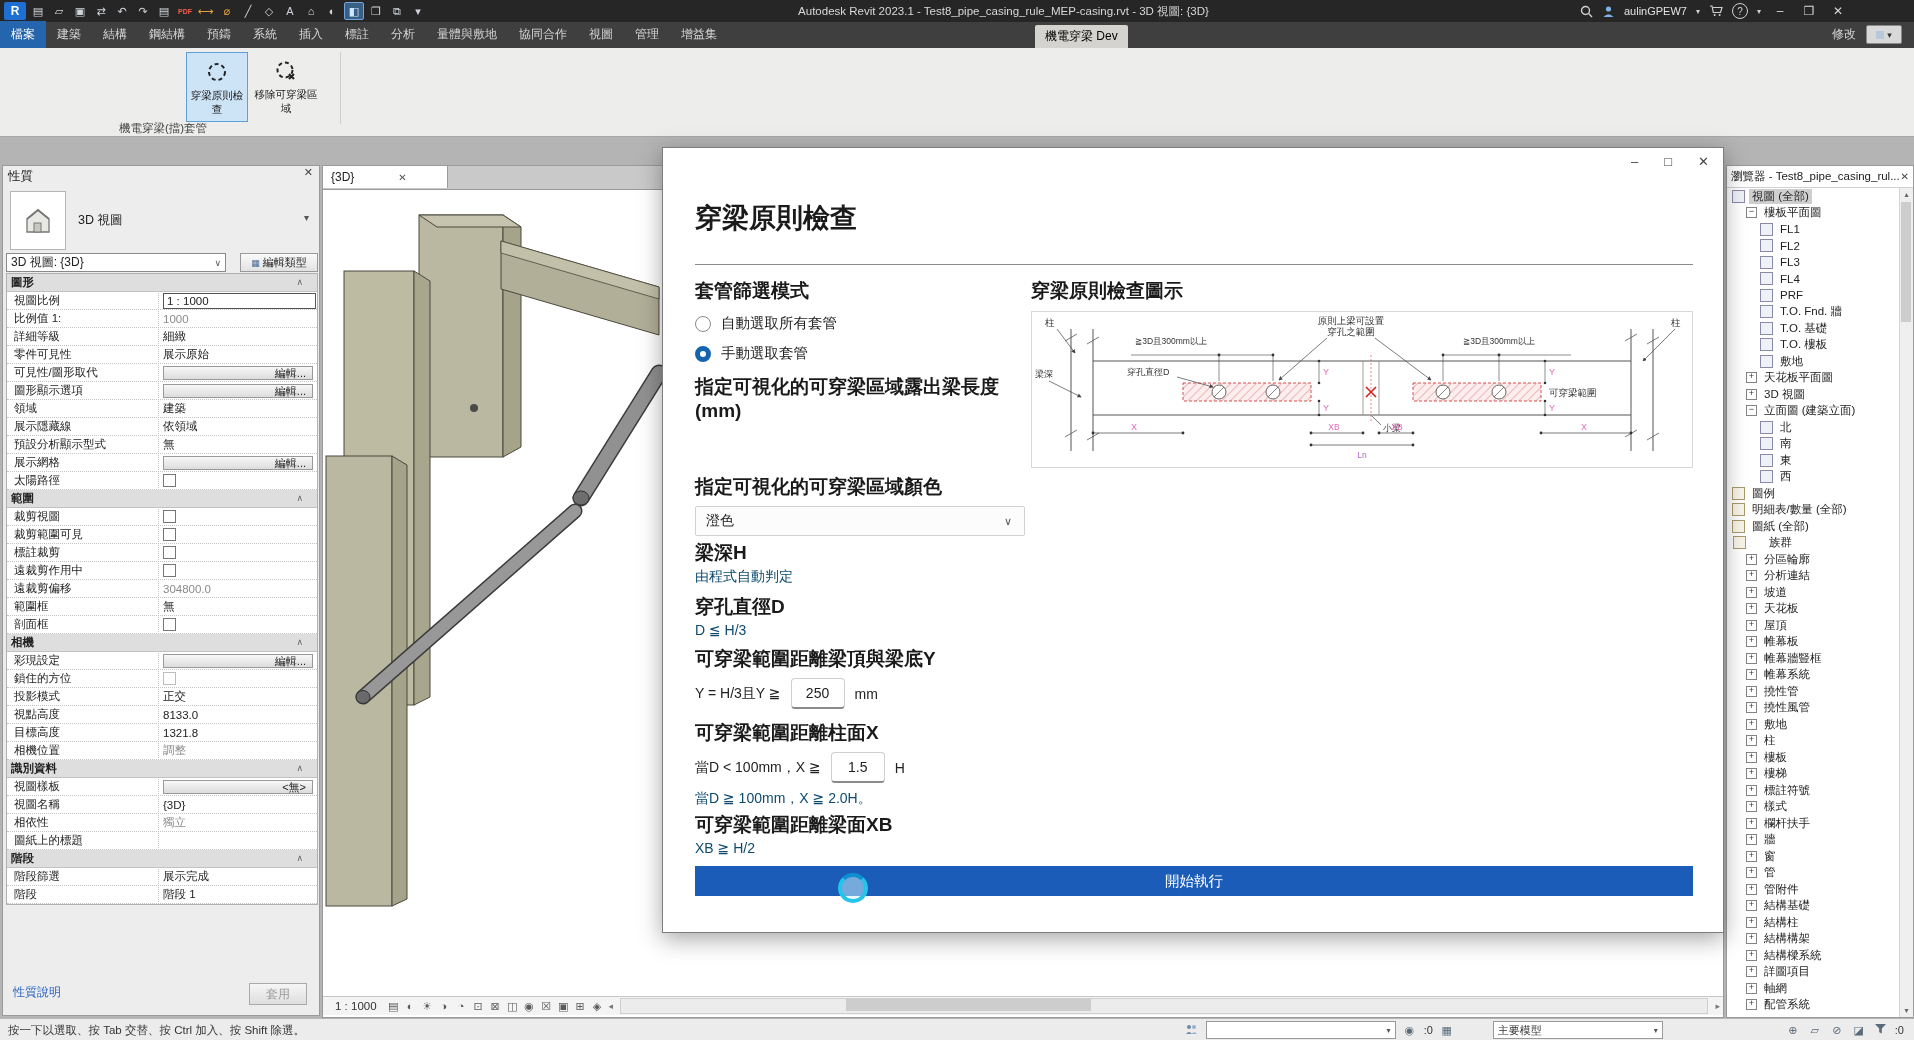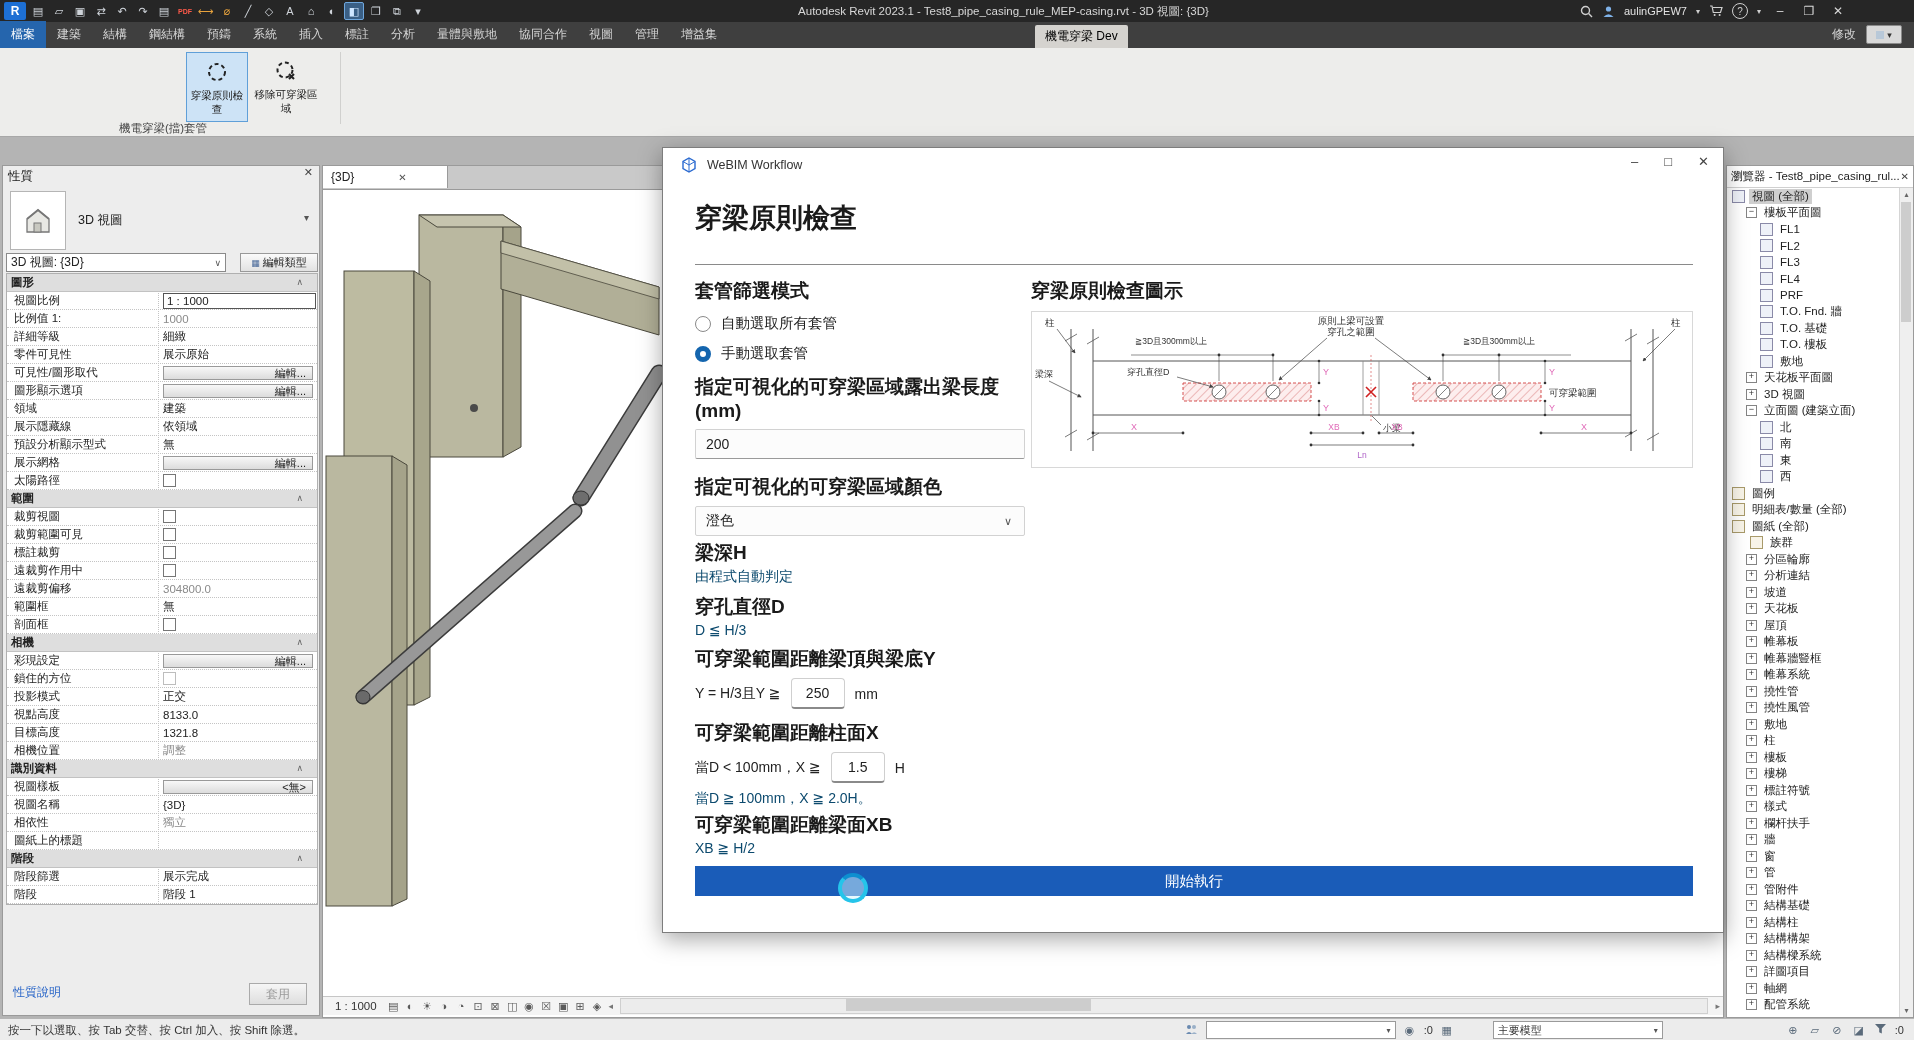--- a/index.html
+++ b/index.html
@@ -556,21 +556,21 @@
           <span class="tlabel">圖例</span>
         </div>
         <div class="trow" style="padding-left: 5px;">
           <span class="ticon doc"></span>
           <span class="tlabel">明細表/數量 (全部)</span>
         </div>
         <div class="trow" style="padding-left: 5px;">
           <span class="ticon doc"></span>
           <span class="tlabel">圖紙 (全部)</span>
         </div>
-        <div class="trow" style="padding-left: 23px;">
+        <div class="trow" style="padding-left: 6px; gap: 16px;">
           <span class="ticon doc"></span>
           <span class="tlabel">族群</span>
         </div>
         <div class="trow" style="padding-left: 19px;">
           <span class="exp">+</span>
           <span class="tlabel">分區輪廓</span>
         </div>
         <div class="trow" style="padding-left: 19px;">
           <span class="exp">+</span>
           <span class="tlabel">分析連結</span>
@@ -681,47 +681,39 @@
         </div>
       </div>
     <div class="bscroll">
       <span class="barrow" style="top:2px;">▴</span>
       <div class="bthumb"></div>
       <span class="barrow" style="bottom:2px;">▾</span>
     </div>
   </div>
 
   <div class="dialog">
-    <div class="dlg-titlebar">
-      <svg width="16" height="16" viewBox="0 0 16 16">
-        <polygon points="8,1 14,4.5 14,11.5 8,15 2,11.5 2,4.5" fill="none" stroke="#2a6ad0" stroke-width="1.4"></polygon>
-        <path d="M8 1 V8 M2 4.5 L8 8 L14 4.5 M8 15 V8" fill="none" stroke="#2a6ad0" stroke-width="1"></path>
-      </svg>
-      <span class="dlg-title">WeBIM Workflow</span>
-    </div>
     <div class="dlg-winbtns">
       <span>–</span>
       <span>□</span>
       <span>✕</span>
     </div>
     <div class="dlg-h1">穿梁原則檢查</div>
     <div class="dlg-hr"></div>
 
     <div class="dlg-h2" style="left:32px;top:130px;">套管篩選模式</div>
     <div class="radio-row" style="top:166px;text-align:center;">
       <span class="radio"></span>
       <span>自動選取所有套管</span>
     </div>
     <div class="radio-row" style="top:196px;">
       <span class="radio on"></span>
       <span>手動選取套管</span>
     </div>
     <div class="dlg-h2" style="left:32px;top:226px;">指定可視化的可穿梁區域露出梁長度</div>
     <div class="dlg-h2" style="left:32px;top:252px;">(mm)</div>
-    <div class="dlg-input" style="top:281px;">200</div>
     <div class="dlg-h2" style="left:32px;top:326px;">指定可視化的可穿梁區域顏色</div>
     <div class="dlg-select" style="top:358px;">
       <span>澄色</span>
         <span class="chev">∨</span>
     </div>
     <div class="dlg-h2" style="left:32px;top:392px;">梁深H</div>
     <div class="dlg-note" style="left:32px;top:420px;">由程式自動判定</div>
     <div class="dlg-h2" style="left:32px;top:446px;">穿孔直徑D</div>
     <div class="dlg-note" style="left:32px;top:474px;">D ≦ H/3</div>
     <div class="dlg-h2" style="left:32px;top:498px;">可穿梁範圍距離梁頂與梁底Y</div>

